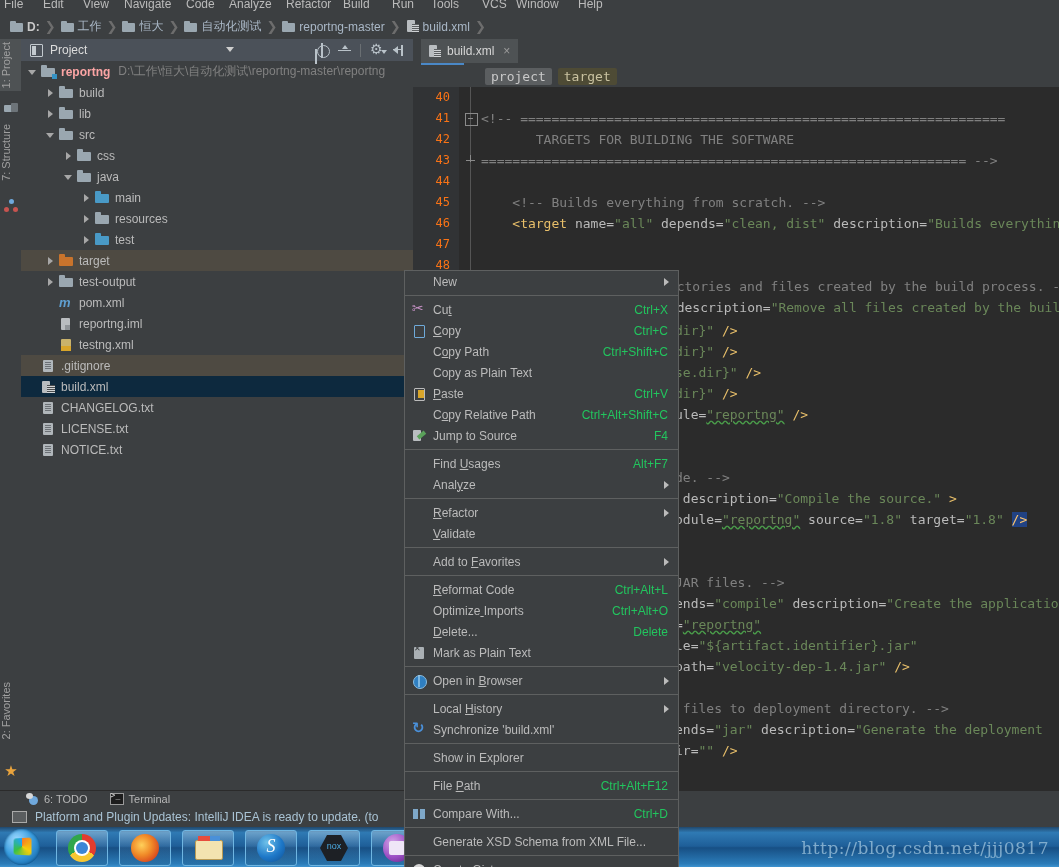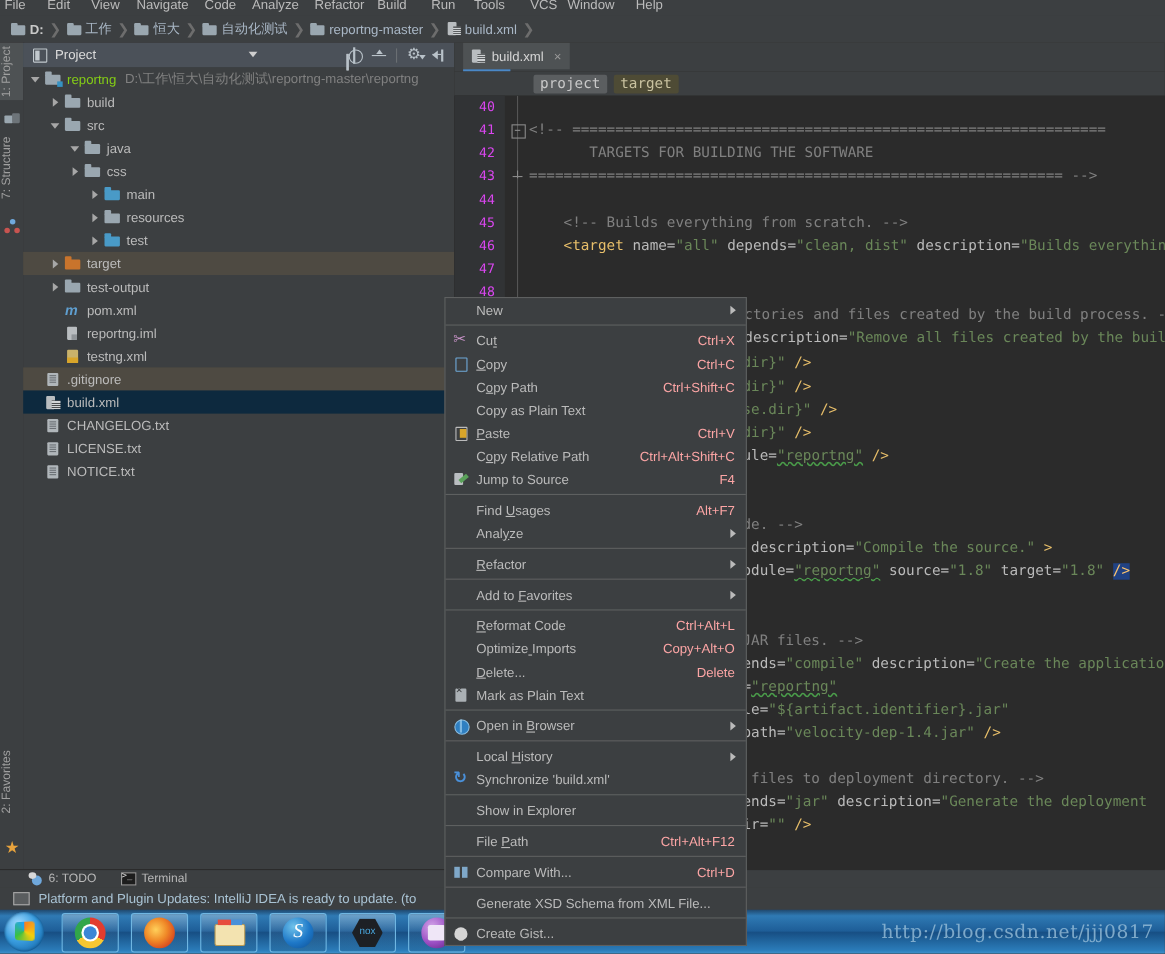--- a/index.html
+++ b/index.html
@@ -90,61 +90,61 @@
   .xmlf:before{content:"";position:absolute;left:2px;top:1px;width:10px;height:12px;background:#c9b26b;border-radius:1px;}
   .xmlf:after{content:"";position:absolute;left:2px;top:8px;width:10px;height:5px;background:#d8a52a;
      font-size:5px;color:#3c3f41;text-align:center;line-height:5px;}
   .antf:before{content:"";position:absolute;left:1px;top:1px;width:8px;height:12px;background:#b9bdc0;border-radius:1px;}
   .antf:after{content:"";position:absolute;left:6px;top:5px;width:8px;height:8px;
       background:repeating-linear-gradient(to bottom,#4a4d4f 0 1px,#d2d5d7 1px 2px);}
   .libic{position:relative;}
   .libic:before{content:"";position:absolute;left:1px;top:2px;width:13px;height:11px;
      background:repeating-linear-gradient(to right,#4caf50 0 2px,transparent 2px 3px,#4a90d9 3px 5px,transparent 5px 6px,#e0a030 6px 8px,transparent 8px 9px,#b05bb0 9px 11px,transparent 11px 12px,#4caf50 12px 13px);}
   .tname{color:#bbbbbb;}
-  .tname.bold{font-weight:normal;color:#84cc16;}
+  .tname.bold{font-weight:bold;color:#fca5a5;}
   .tpath{color:#808080;margin-left:8px;}
 
   
   .editorarea{position:absolute;left:413px;top:39px;width:646px;height:751px;background:#2b2b2b;}
   .tabbar{position:absolute;left:0;top:0;width:646px;height:26px;background:#3c3f41;}
   .tab{position:absolute;left:8px;top:0;height:24px;display:flex;align-items:center;
        background:#4e5254;padding:0 8px 0 7px;box-sizing:border-box;}
   .tab .tname2{margin-left:6px;color:#d6d6d6;font-size:12px;}
   .tab .tclose{margin-left:9px;color:#9b9b9b;font-size:12px;}
   .tabunderline{position:absolute;left:8px;top:24px;height:2px;background:#4a88c7;}
   .bcbar{position:absolute;left:0;top:26px;width:646px;height:22px;background:#3c3f41;
          display:flex;align-items:center;padding-left:72px;box-sizing:border-box;gap:6px;}
   .bchip{font-family:"DejaVu Sans Mono","Liberation Mono",monospace;font-size:13px;padding:1px 6px;border-radius:2px;}
   .bchip.a{background:#5b5e60;color:#c9c9c9;}
   .bchip.b{background:#4e4b35;color:#c9c2a0;}
 
   .code{position:absolute;left:0;top:48px;width:646px;height:703px;background:#2b2b2b;overflow:hidden;
         font-family:"DejaVu Sans Mono","Liberation Mono",monospace;font-size:13px;}
   .gutter{position:absolute;left:0;top:0;width:46px;height:703px;background:#313335;}
-  .gmark{position:absolute;left:0;width:46px;height:21px;color:#d946ef;text-align:right;
+  .gmark{position:absolute;left:0;width:46px;height:21px;color:#f97316;text-align:right;
          padding-right:9px;box-sizing:border-box;line-height:21px;font-size:12px;}
   .foldline{position:absolute;left:57px;top:0;width:1px;height:703px;background:#555555;}
   .foldbox{position:absolute;left:52px;width:11px;height:11px;border:1px solid #8a8a8a;}
   .foldbox:before{content:"";position:absolute;left:2px;top:4px;width:5px;height:1px;background:#8a8a8a;}
   .foldend{position:absolute;left:52px;width:11px;height:11px;}
   .foldend:before{content:"";position:absolute;left:5px;top:0;width:1px;height:7px;background:#8a8a8a;}
   .foldend:after{content:"";position:absolute;left:1px;top:5px;width:9px;height:1px;background:#8a8a8a;}
   .cline{position:absolute;left:68px;height:21px;line-height:21px;white-space:pre;}
   .cmt{color:#808080;} .tag{color:#e8bf6a;} .attr{color:#bababa;} .str{color:#6a8759;}
   .punc{color:#a9b7c6;} .yel{color:#e8bf6a;} .sq{text-decoration:underline wavy #4a9e4a;}
   .curs{background:#214283;color:#ffc66d;}
 
   
   .ctx{position:absolute;left:404px;top:270px;width:275px;background:#3c3f41;
        border:1px solid #5e6060;box-sizing:border-box;z-index:50;}
   .ctxrow{height:21px;display:flex;align-items:center;position:relative;font-size:12px;color:#bbbbbb;
           padding-left:6px;box-sizing:border-box;}
   .ctxrow .ctxicon{width:16px;height:16px;margin-right:6px;position:relative;flex:0 0 16px;}
   .ctxrow .lbl{white-space:nowrap;}
-  .ctxrow .acc{position:absolute;right:10px;color:#fca5a5;font-size:12px;}
+  .ctxrow .acc{position:absolute;right:10px;color:#22c55e;font-size:12px;}
   .ctxrow .sub{position:absolute;right:9px;width:0;height:0;
        border-top:4px solid transparent;border-bottom:4px solid transparent;border-left:5px solid #bbbbbb;}
   .ctxsep{height:1px;background:#5e6060;margin:3px 0;}
   .u{text-decoration:underline;}
   
   .i-cut:before{content:"\2702";position:absolute;left:1px;top:-2px;font-size:14px;color:#c792c7;}
   .i-copy:before{content:"";position:absolute;left:3px;top:2px;width:9px;height:11px;
        border:1.5px solid #6faad9;background:#3c3f41;border-radius:1px;}
   .i-paste:before{content:"";position:absolute;left:3px;top:2px;width:9px;height:11px;
        border:1.5px solid #bbbbbb;background:#3c3f41;border-radius:1px;}
@@ -318,35 +318,41 @@
           <span class="tpath">D:\工作\恒大\自动化测试\reportng-master\reportng</span>
         </div>
         <div class="trow">
           <span style="display: inline-block; flex: 0 0 auto; width: 24px; height: 1px;"></span>
           <span class="arrow right"></span>
           <span class="ic folder"></span>
           <span class="tname">build</span>
         </div>
         <div class="trow">
           <span style="display: inline-block; flex: 0 0 auto; width: 24px; height: 1px;"></span>
+          <span class="arrow right"></span>
+          <span class="ic folder"></span>
+          <span class="tname">lib</span>
+        </div>
+        <div class="trow">
+          <span style="display: inline-block; flex: 0 0 auto; width: 24px; height: 1px;"></span>
           <span class="arrow down"></span>
           <span class="ic folder"></span>
           <span class="tname">src</span>
+        </div>
+        <div class="trow">
+          <span style="display: inline-block; flex: 0 0 auto; width: 42px; height: 1px;"></span>
+          <span class="arrow right"></span>
+          <span class="ic folder"></span>
+          <span class="tname">css</span>
         </div>
         <div class="trow">
           <span style="display: inline-block; flex: 0 0 auto; width: 42px; height: 1px;"></span>
           <span class="arrow down"></span>
           <span class="ic folder"></span>
           <span class="tname">java</span>
-        </div>
-        <div class="trow">
-          <span style="display: inline-block; flex: 0 0 auto; width: 42px; height: 1px;"></span>
-          <span class="arrow right"></span>
-          <span class="ic folder"></span>
-          <span class="tname">css</span>
         </div>
         <div class="trow">
           <span style="display: inline-block; flex: 0 0 auto; width: 60px; height: 1px;"></span>
           <span class="arrow right"></span>
           <span class="ic folder blue"></span>
           <span class="tname">main</span>
         </div>
         <div class="trow">
           <span style="display: inline-block; flex: 0 0 auto; width: 60px; height: 1px;"></span>
           <span class="arrow right"></span>
@@ -538,36 +544,40 @@
         <span class="ctxicon "></span>
         <span class="lbl">Anal<span class="u">y</span>ze</span>
         <span class="sub"></span>
       </div>
       <div class="ctxsep"></div>
       <div class="ctxrow">
         <span class="ctxicon "></span>
         <span class="lbl"><span class="u">R</span>efactor</span>
         <span class="sub"></span>
       </div>
+      <div class="ctxrow">
+        <span class="ctxicon "></span>
+        <span class="lbl"><span class="u">V</span>alidate</span>
+      </div>
       <div class="ctxsep"></div>
       <div class="ctxrow">
         <span class="ctxicon "></span>
         <span class="lbl">Add to <span class="u">F</span>avorites</span>
         <span class="sub"></span>
       </div>
       <div class="ctxsep"></div>
       <div class="ctxrow">
         <span class="ctxicon "></span>
         <span class="lbl"><span class="u">R</span>eformat Code</span>
         <span class="acc">Ctrl+Alt+L</span>
       </div>
       <div class="ctxrow">
         <span class="ctxicon "></span>
         <span class="lbl">Optimize<span class="u"> </span>Imports</span>
-        <span class="acc">Copy+Alt+O</span>
+        <span class="acc">Ctrl+Alt+O</span>
       </div>
       <div class="ctxrow">
         <span class="ctxicon "></span>
         <span class="lbl"><span class="u">D</span>elete...</span>
         <span class="acc">Delete</span>
       </div>
       <div class="ctxrow">
         <span class="ctxicon i-plain"></span>
         <span class="lbl">Mark as Plain Text</span>
       </div>

